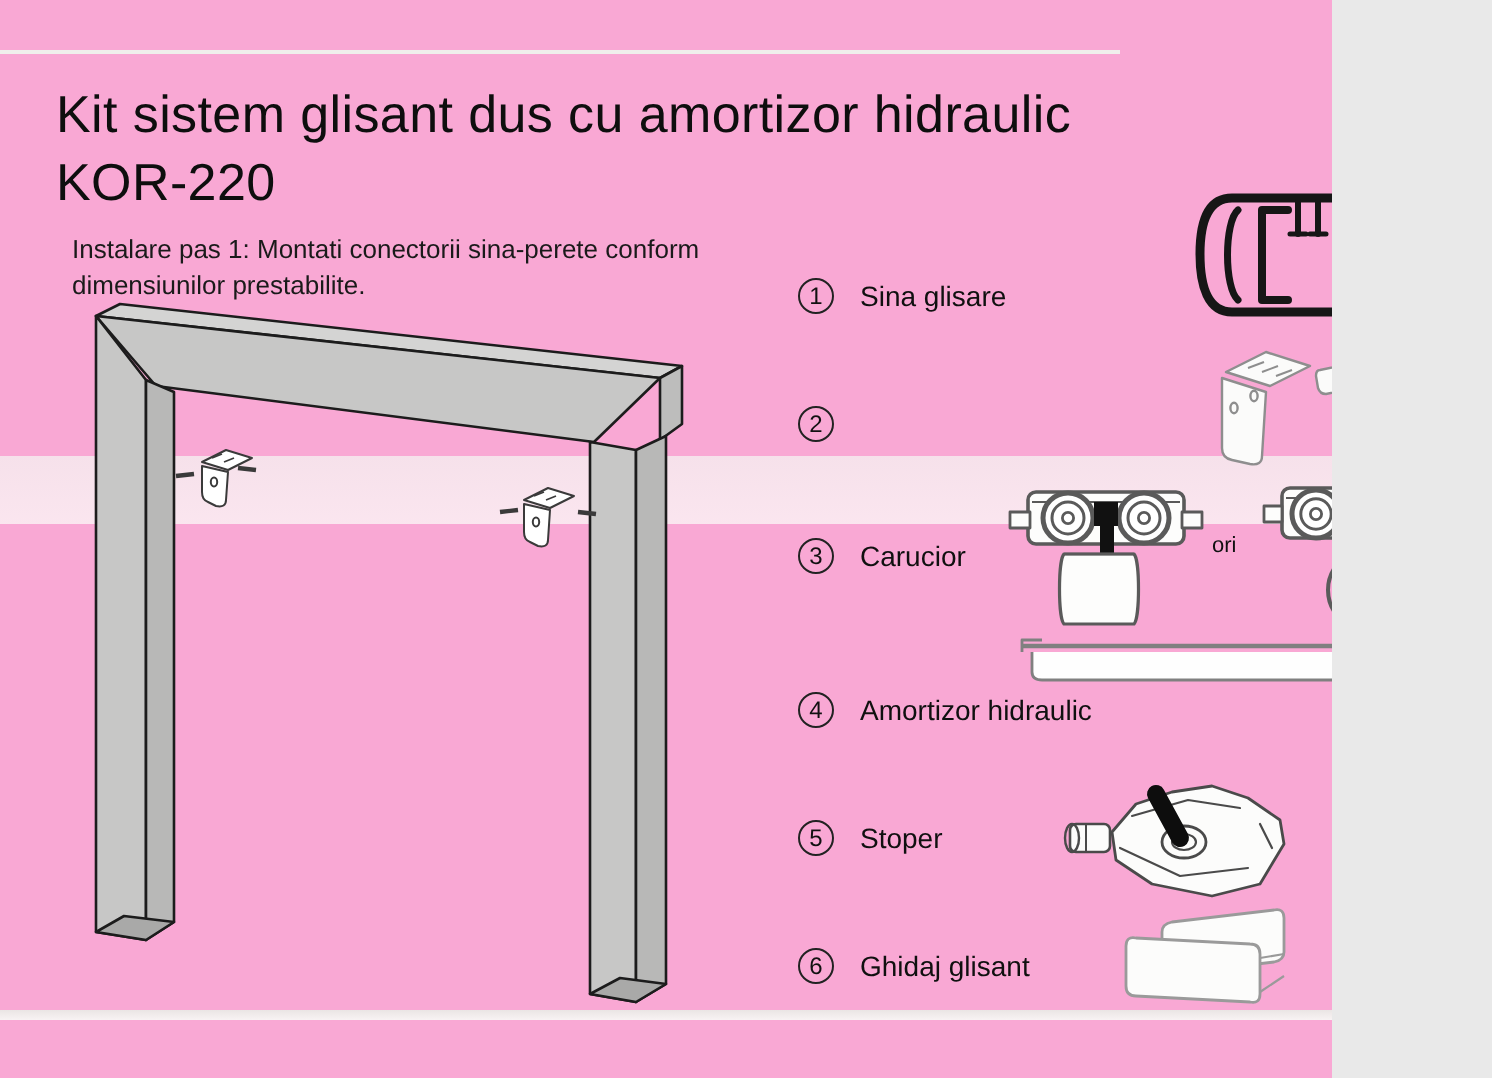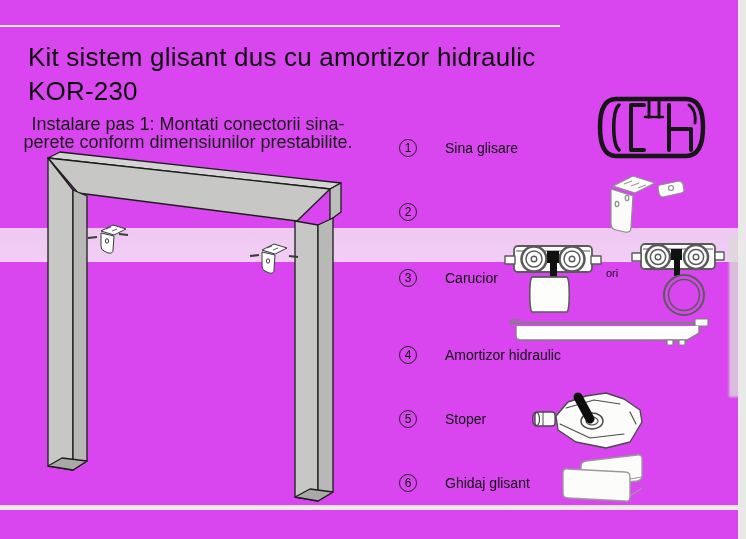--- a/index.html
+++ b/index.html
@@ -1,66 +1,66 @@
 <!DOCTYPE html>
 <html><head>
 <meta charset="utf-8">
 <style>
   html,body{margin:0;padding:0;background:#e9e9e9;}
   .page{
-    position:relative;width:738px;height:539px;overflow:hidden;
-    background:#d946ef;
+    position:relative;width:666px;height:539px;overflow:hidden;
+    background:#f9a8d4;
     font-family:"Liberation Sans", sans-serif;
     color:#111;
   }
   
   .artifact{position:absolute;pointer-events:none;}
   .top-edge{left:0;top:25px;width:560px;height:2px;background:#f0efec;}
   .mid-band{left:0;top:228px;width:746px;height:34px;
     background:linear-gradient(#f5f4f2,#fbfaf8);opacity:.75;}
   .right-smudge{left:729px;top:237px;width:17px;height:160px;
     background:#dbdad8;opacity:.8;filter:blur(1px);}
   .bottom-line{left:0;top:505px;width:746px;height:5px;
     background:linear-gradient(#e9e8e5,#f8f7f5);opacity:.95;}
 
   .title{
     position:absolute;left:28px;top:40px;width:600px;
     font-size:26px;line-height:34px;font-weight:400;color:#0e0e0e;
     letter-spacing:.2px;
   }
   .instructions{
-    position:absolute;left:22px;top:116px;width:332px;
-    font-size:18px;line-height:17.5px;color:#1a1a1a;text-align:center;
+    position:absolute;left:36px;top:116px;width:332px;
+    font-size:13px;line-height:17.5px;color:#1a1a1a;
   }
 
   .svg-layer{position:absolute;left:0;top:0;}
 
   .row{position:absolute;left:399px;height:20px;display:flex;align-items:center;}
   .num{
     display:inline-flex;align-items:center;justify-content:center;
     width:18px;height:18px;border:1.4px solid #222;border-radius:50%;
     font-size:12px;line-height:1;color:#111;box-sizing:border-box;
     flex:0 0 auto;
   }
-  .lbl{margin-left:28px;font-size:14px;color:#101010;white-space:nowrap;}
+  .lbl{margin-left:13px;font-size:14px;color:#101010;white-space:nowrap;}
   .or-label{position:absolute;left:606px;top:267px;font-size:11px;color:#101010;}
 </style>
 </head>
 <body>
 
 <div class="page">
 
   <div class="artifact top-edge"></div>
   <div class="artifact mid-band"></div>
   <div class="artifact right-smudge"></div>
   <div class="artifact bottom-line"></div>
 
   <div class="title">
     <div>Kit sistem glisant dus cu amortizor hidraulic</div>
-    <div>KOR-230</div>
+    <div>KOR-220</div>
   </div>
 
   <div class="instructions">Instalare pas 1: Montati conectorii sina-perete conform dimensiunilor prestabilite.</div>
 
   <svg class="svg-layer" width="746" height="539" viewBox="0 0 746 539">
 
     <g stroke="#1c1c1c" stroke-width="1.3" stroke-linejoin="round">
       <polygon points="48,158 330,189 341,183 60,152" fill="#d4d4d3"></polygon>
       <polygon points="330,189 341,183 341,212 330,220" fill="#bdbdbc"></polygon>
       <polygon points="48,158 330,189 297,221 78,193" fill="#c7c7c6"></polygon>

